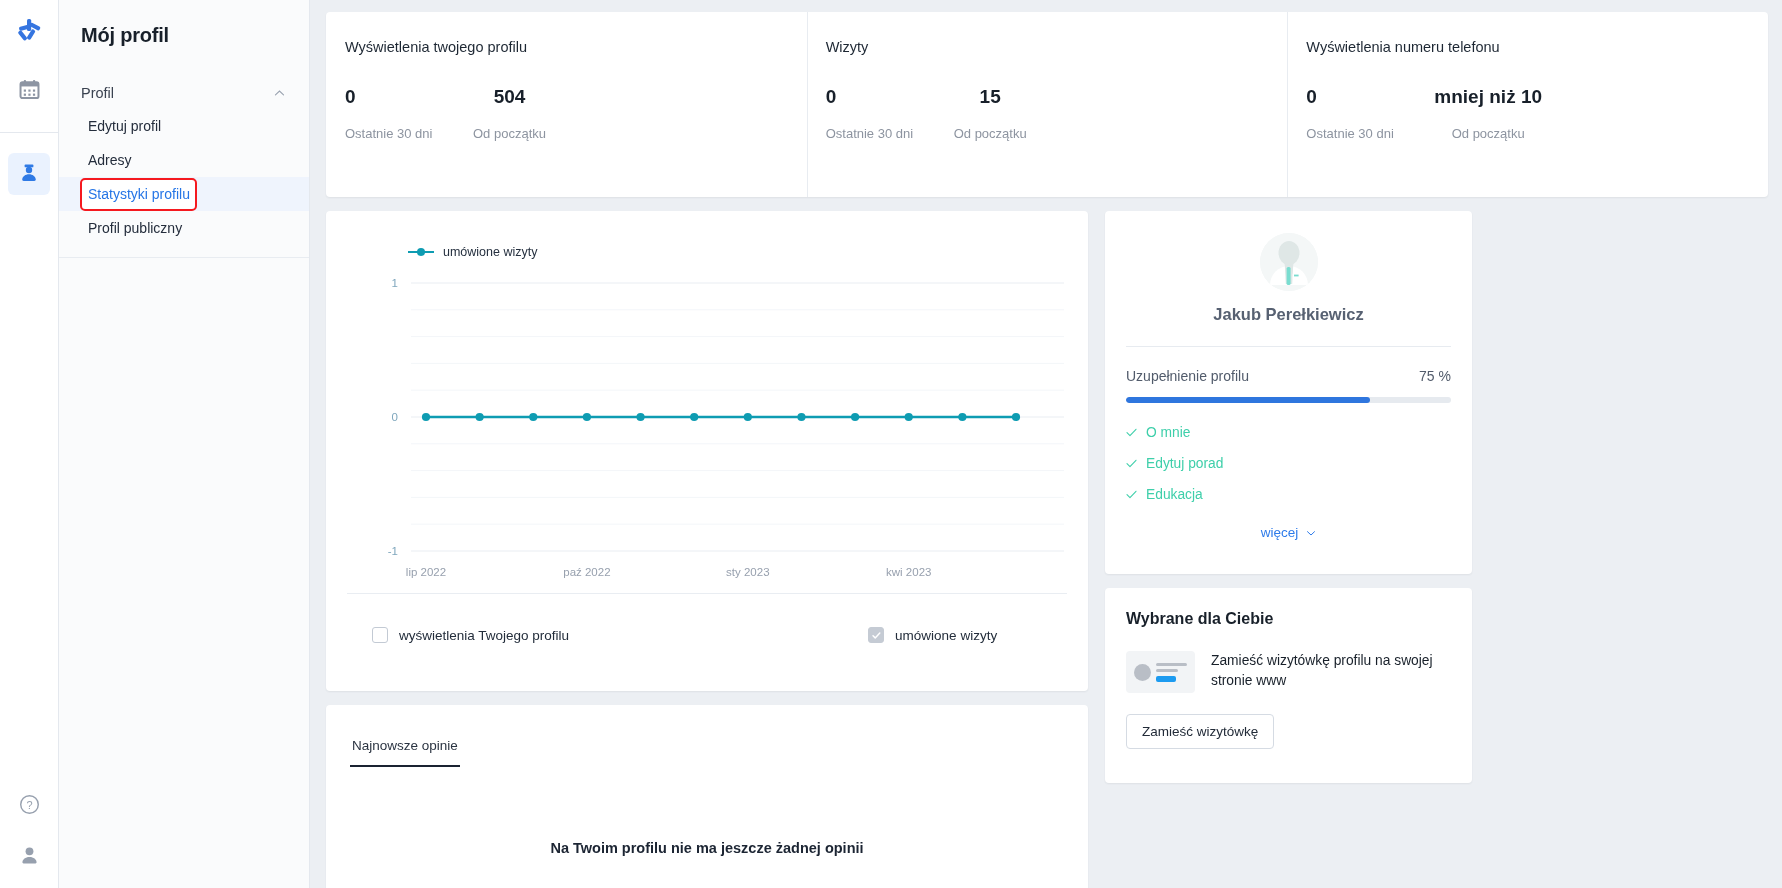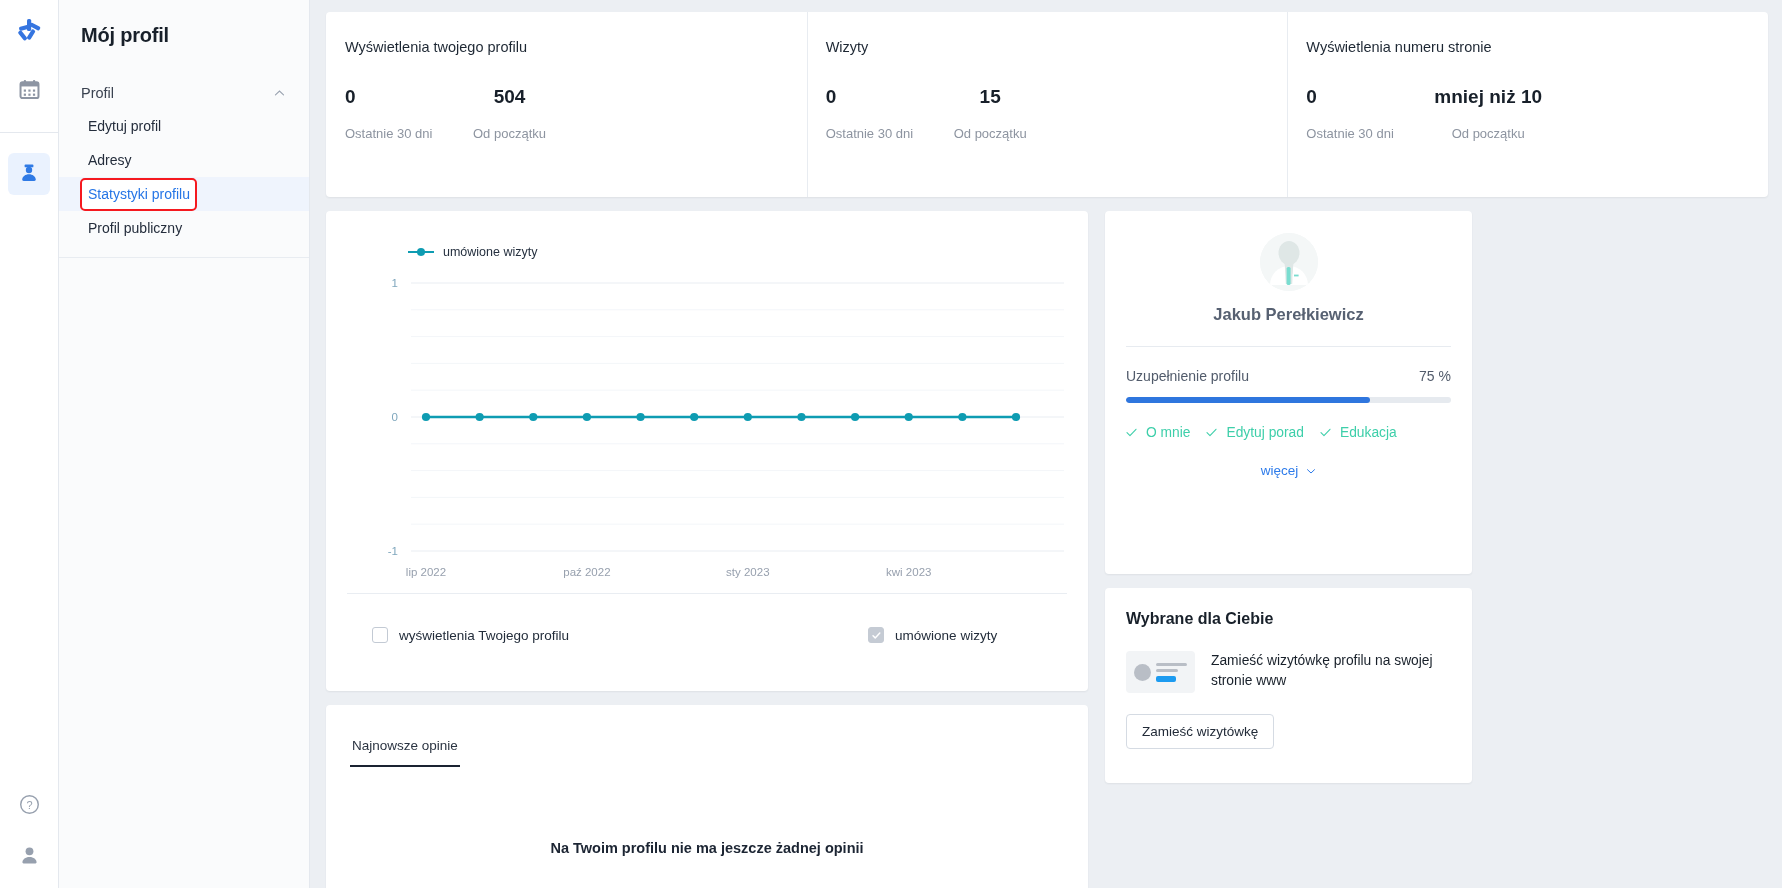--- a/index.html
+++ b/index.html
@@ -123,21 +123,21 @@
   .prof-card { height: 363px; padding: 22px 21px 0 21px; }
   .avatar-wrap { display: flex; justify-content: center; }
   .avatar { width: 58px; height: 58px; border-radius: 50%; background: #f3f6f6; overflow: hidden; position: relative; }
   .prof-name { text-align: center; font-size: 16.5px; font-weight: bold; color: #576172; margin-top: 14px; }
   .prof-sep { height: 1px; background: #e7ebf0; margin: 22px 0 0 0; }
   .prof-bar-row { display: flex; justify-content: space-between; align-items: baseline; margin-top: 21px; gap: 24px; }
   .prof-bar-lbl { font-size: 14px; color: #515b6b; }
   .prof-bar-val { font-size: 14px; color: #515b6b; }
   .bar-track { height: 6px; border-radius: 3px; background: #e6eaef; margin-top: 13px; overflow: hidden; }
   .bar-fill { height: 6px; background: #2f76de; border-radius: 3px; }
-  .prof-items { margin-top: 22px; display: flex; flex-direction: row; gap: 16px; }
+  .prof-items { margin-top: 22px; display: flex; flex-direction: column; gap: 16px; }
   .prof-item { display: flex; align-items: center; gap: 9px; }
   .tick { color: #3ecfaa; font-size: 12px; line-height: 1; }
   .prof-item-lbl { font-size: 13.8px; color: #3ecfaa; }
   .more { text-align: center; margin-top: 23px; font-size: 13.5px; color: #2d7bea; cursor: pointer; }
 
   
   .chosen-card { margin-top: 14px; height: 195px; padding: 22px 21px 0 21px; }
   .chosen-title { font-size: 16px; font-weight: bold; color: #18202a; }
   .chosen-body { display: flex; gap: 16px; margin-top: 23px; }
   .thumb { width: 69px; height: 42px; background: #f2f4f6; border-radius: 4px; flex: 0 0 69px;
@@ -278,21 +278,21 @@
             <span class="cap">Ostatnie 30 dni</span>
           </div>
           <div class="stat-blk right">
             <span class="num">15</span>
             <span class="cap">Od początku</span>
           </div>
         </div>
       </div>
 
       <div class="stat">
-        <div class="stat-head">Wyświetlenia numeru stronie</div>
+        <div class="stat-head">Wyświetlenia numeru telefonu</div>
         <div class="stat-vals">
           <div class="stat-blk left">
             <span class="num">0</span>
             <span class="cap">Ostatnie 30 dni</span>
           </div>
           <div class="stat-blk right">
             <span class="num">mniej niż 10</span>
             <span class="cap">Od początku</span>
           </div>
         </div>

